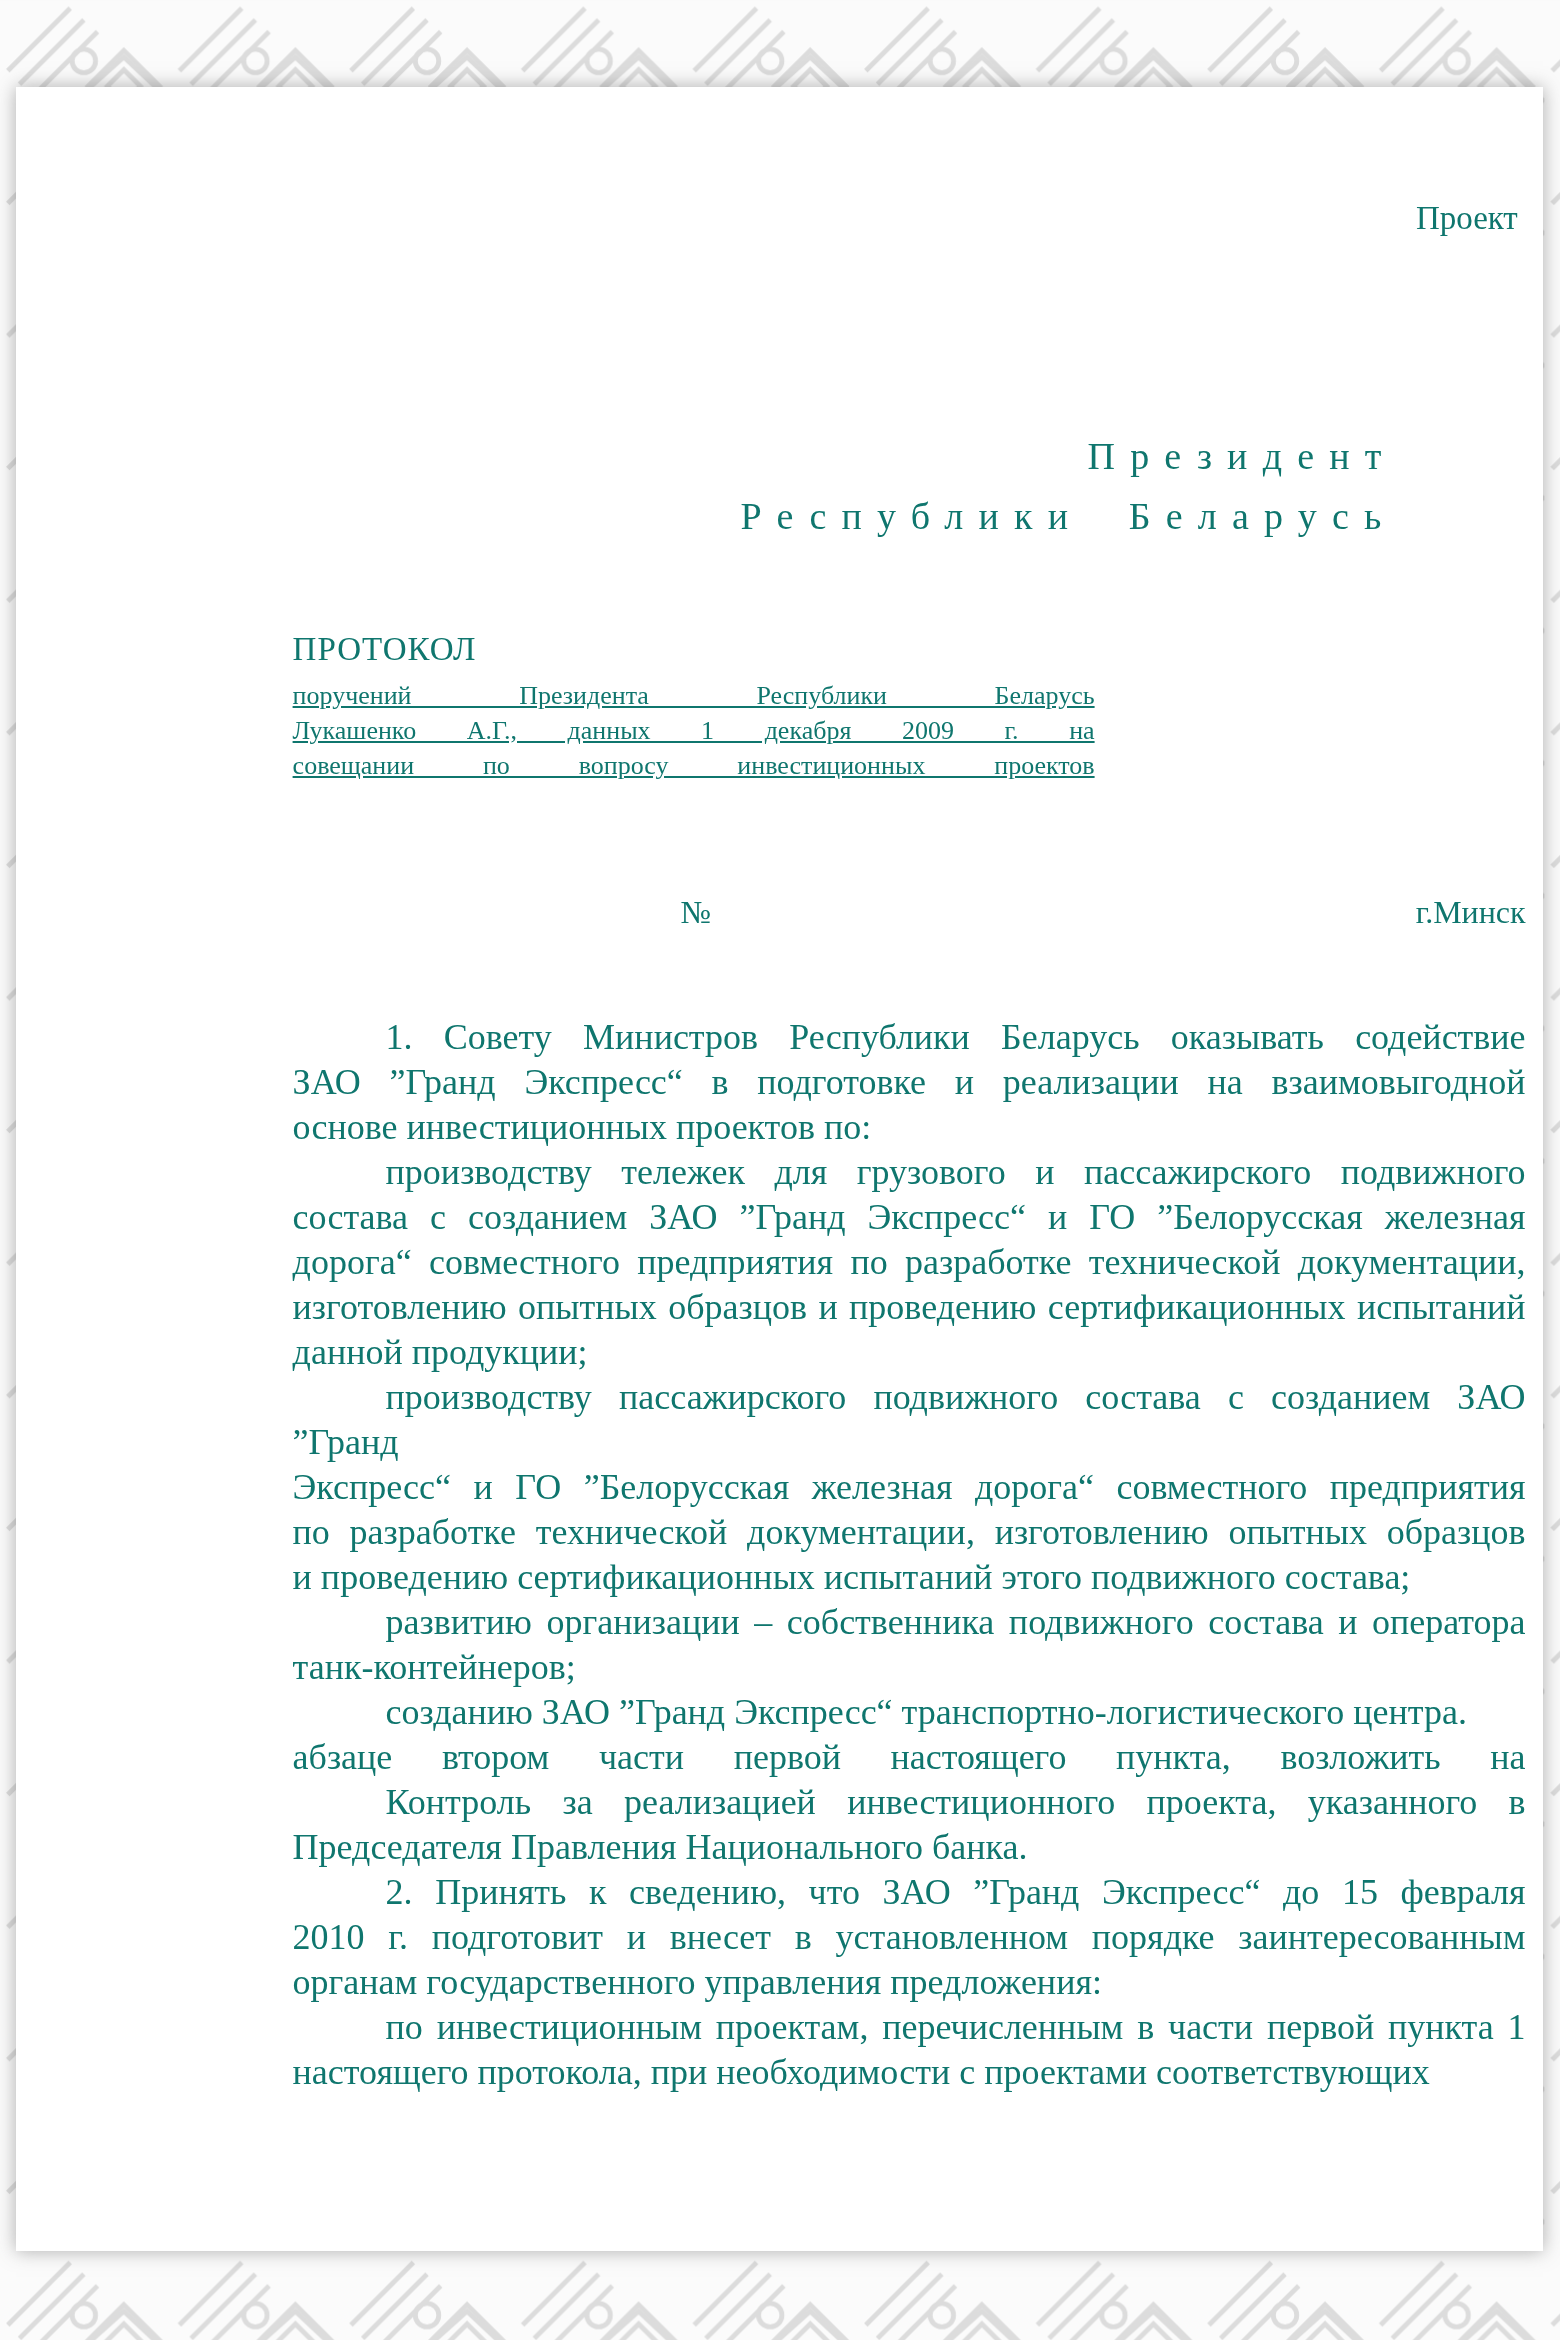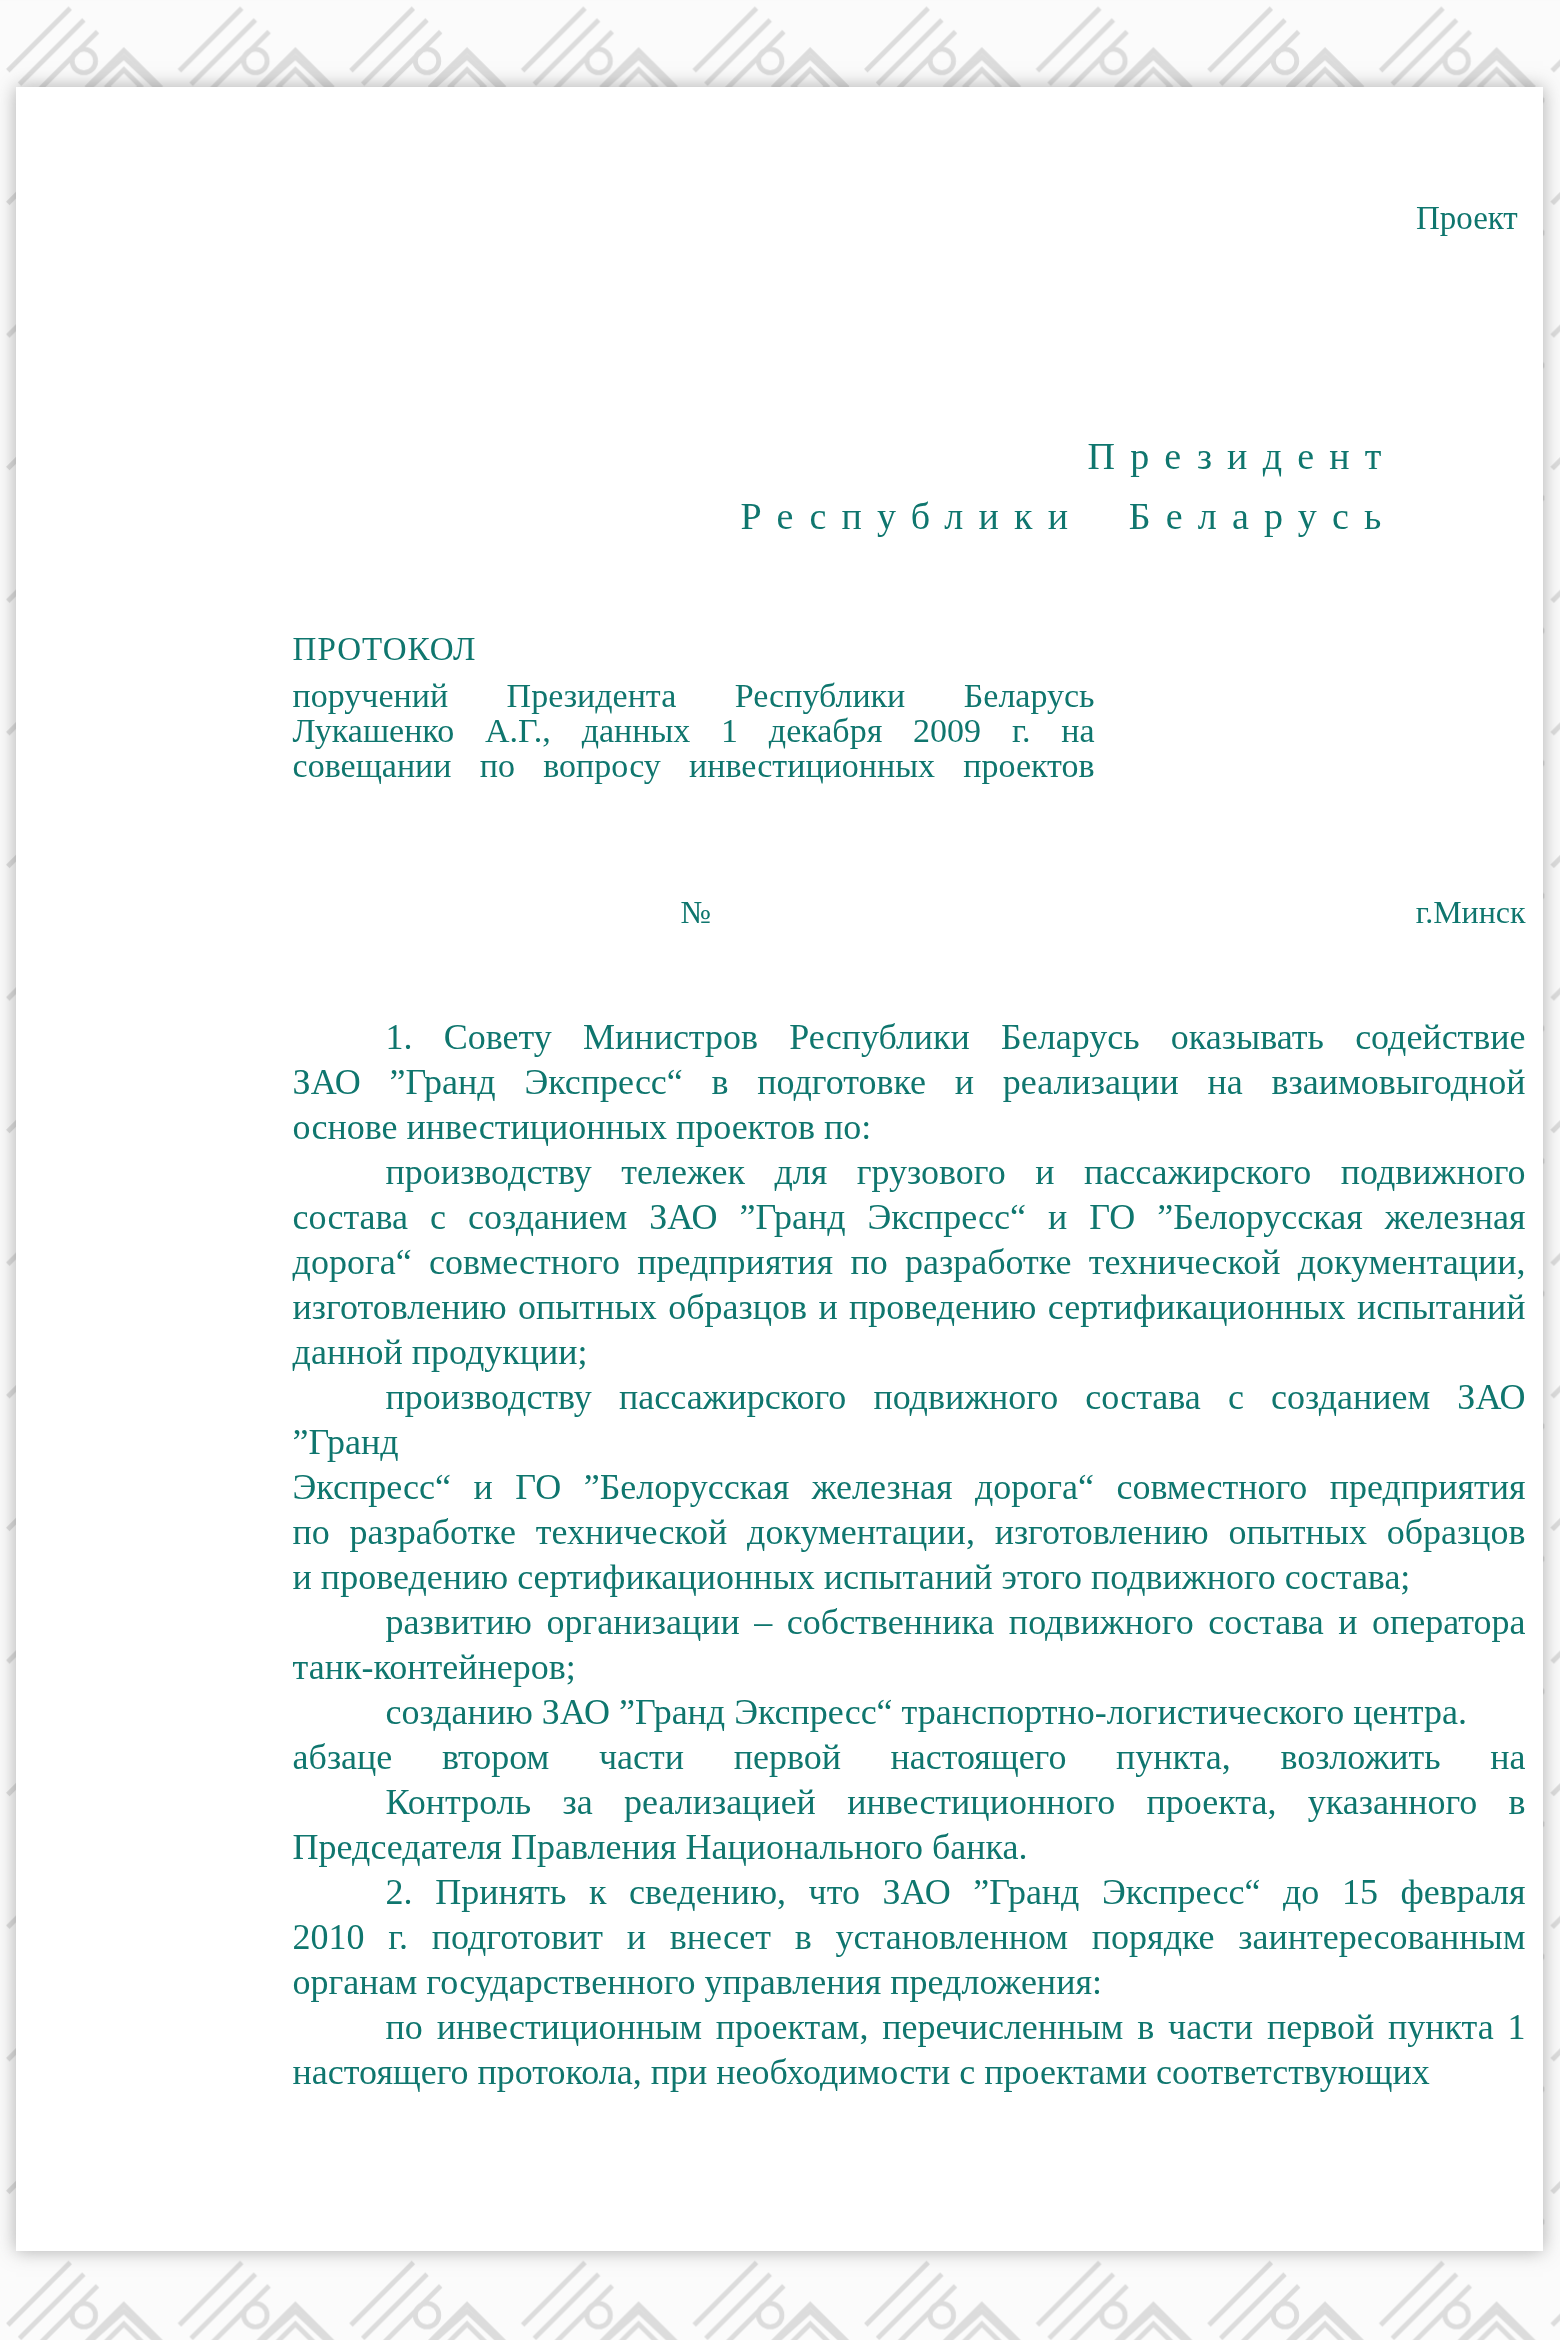--- a/index.html
+++ b/index.html
@@ -38,21 +38,21 @@
   }
   .letterhead .lh2 { word-spacing:0.55em; }
 
   .protocol-title {
     position:absolute; top:542px; left:0;
     font-size:33px; line-height:41px; letter-spacing:1px;
   }
 
   .protocol-desc {
     position:absolute; top:591px; left:0; width:802px;
-    font-size:34px; line-height:35px;
+    font-size:26px; line-height:35px;text-decoration:underline;
   }
 
   .num-row {
     position:absolute; top:806px; left:0; width:1233px;
     font-size:32px; line-height:39px;
     display:flex; justify-content:space-between;
     padding-left:388px; box-sizing:border-box;
   }
 
   .body-text {

